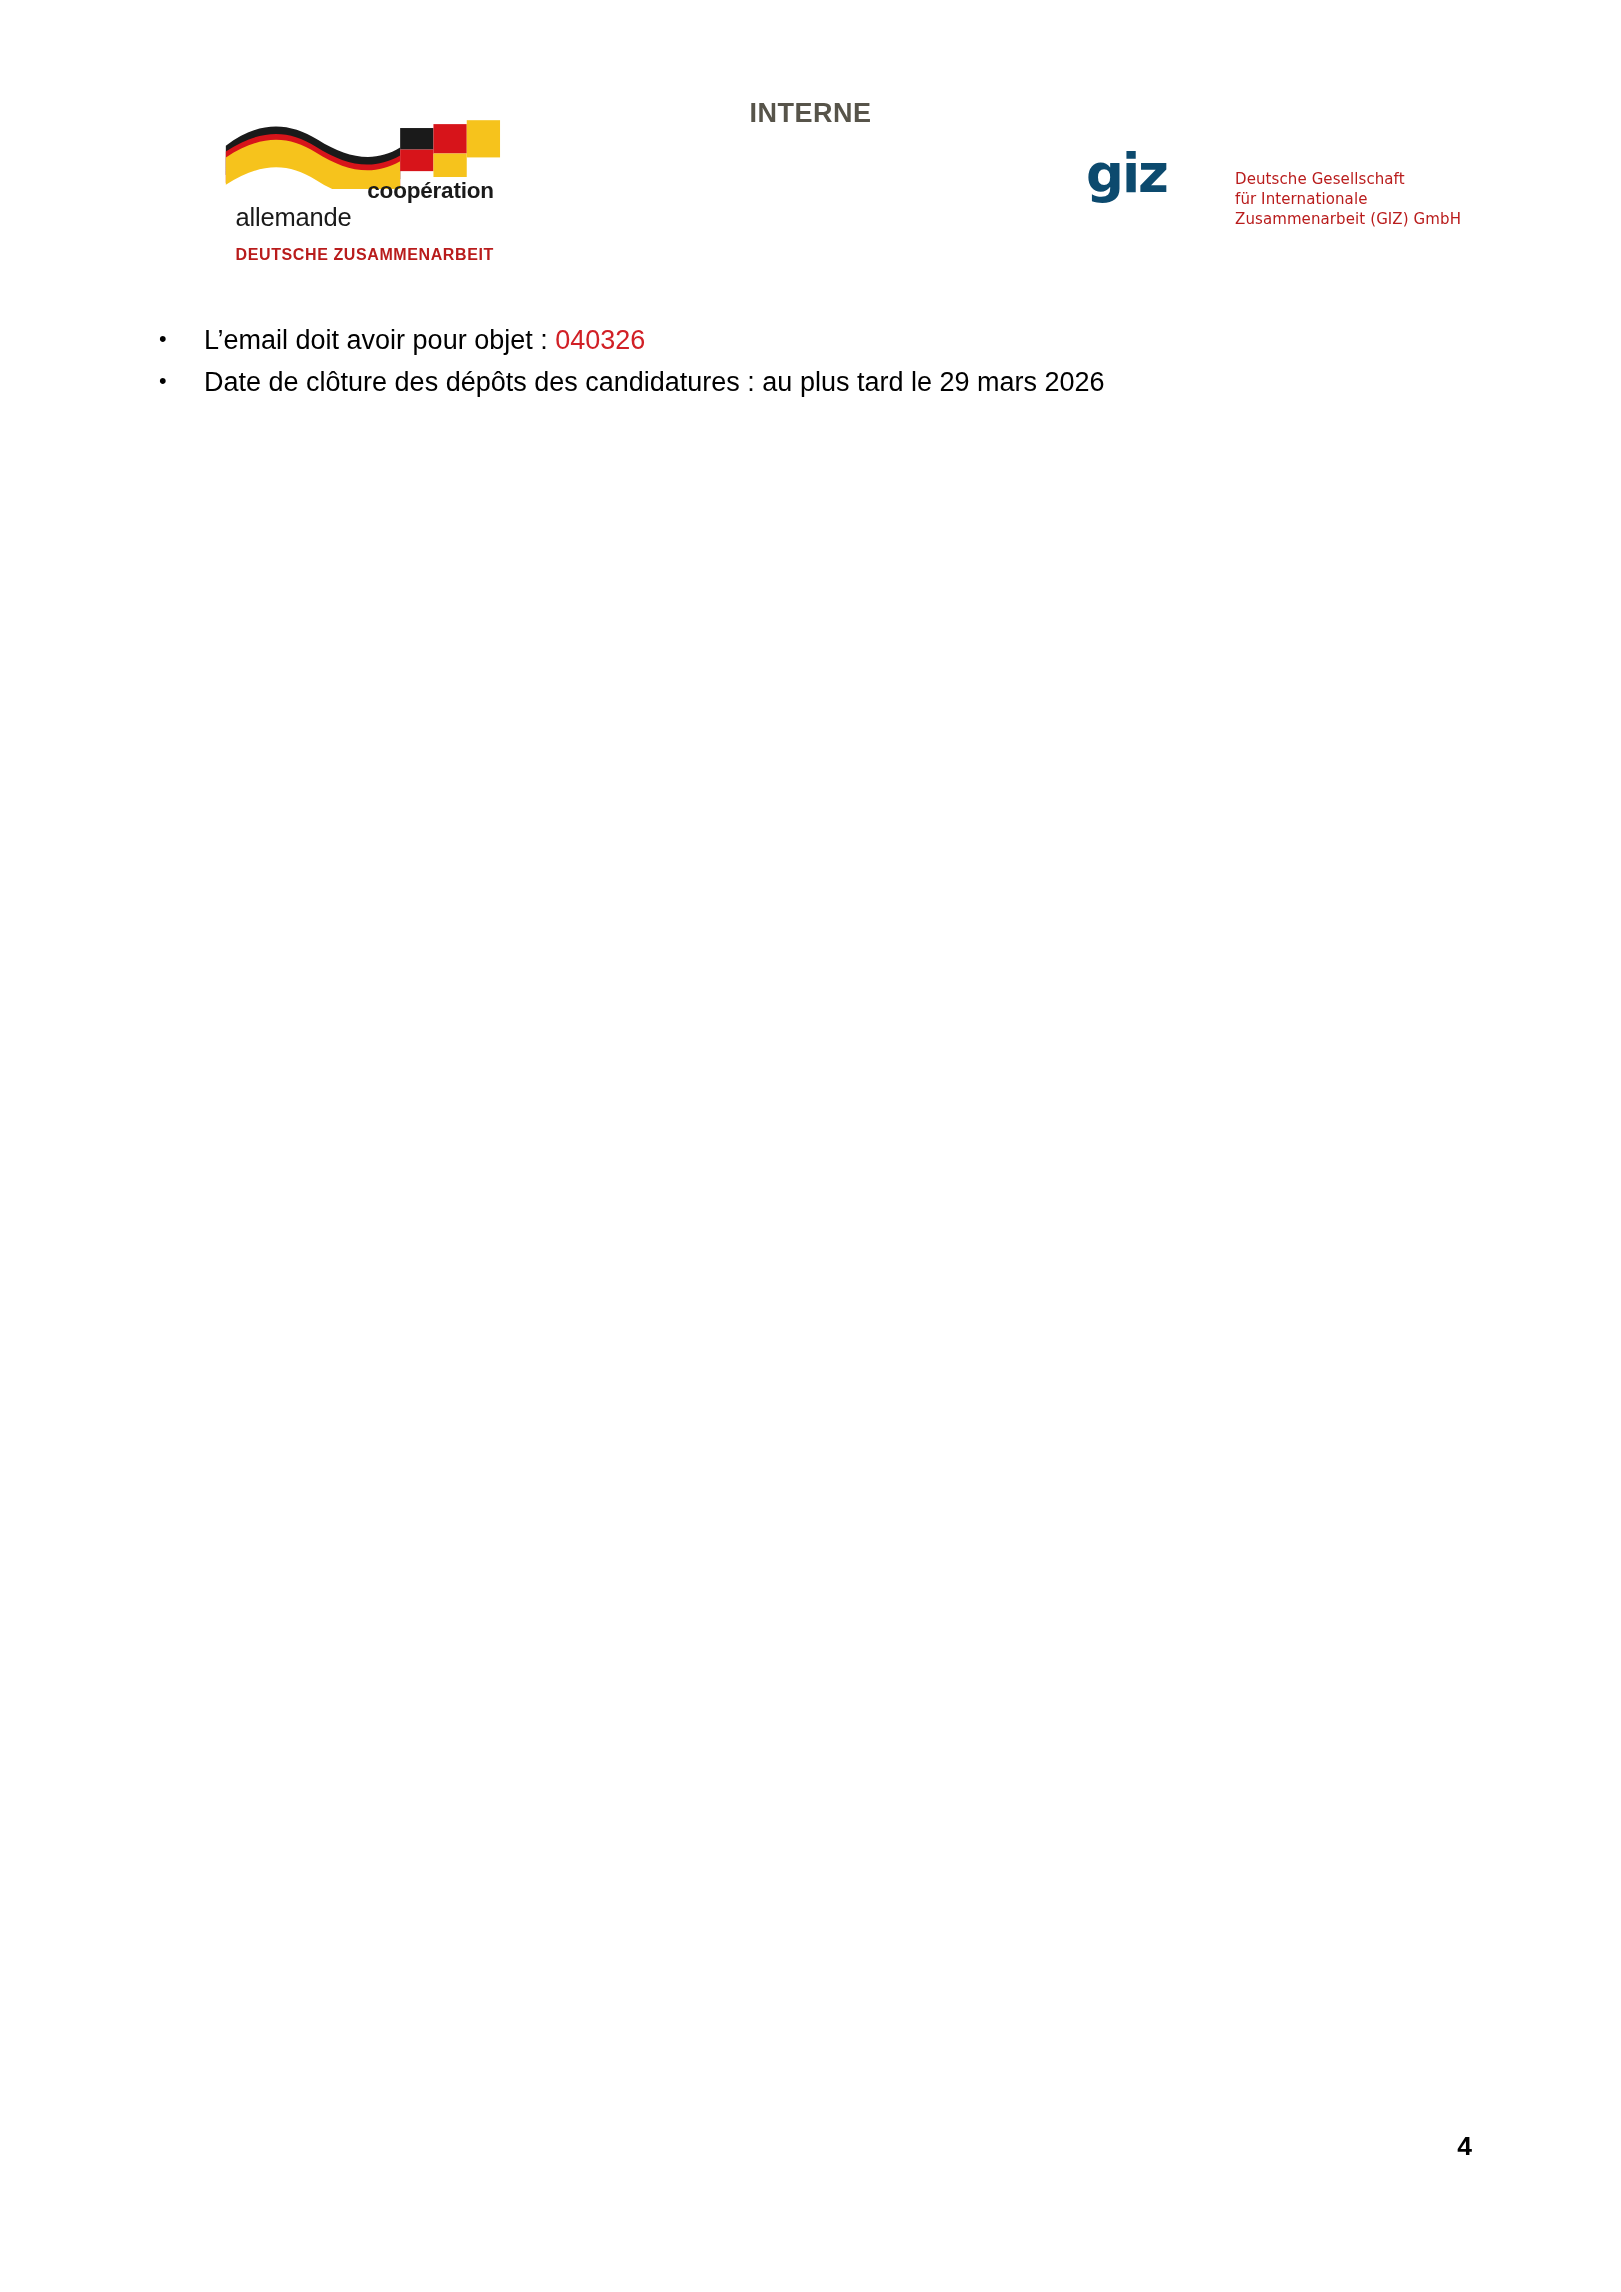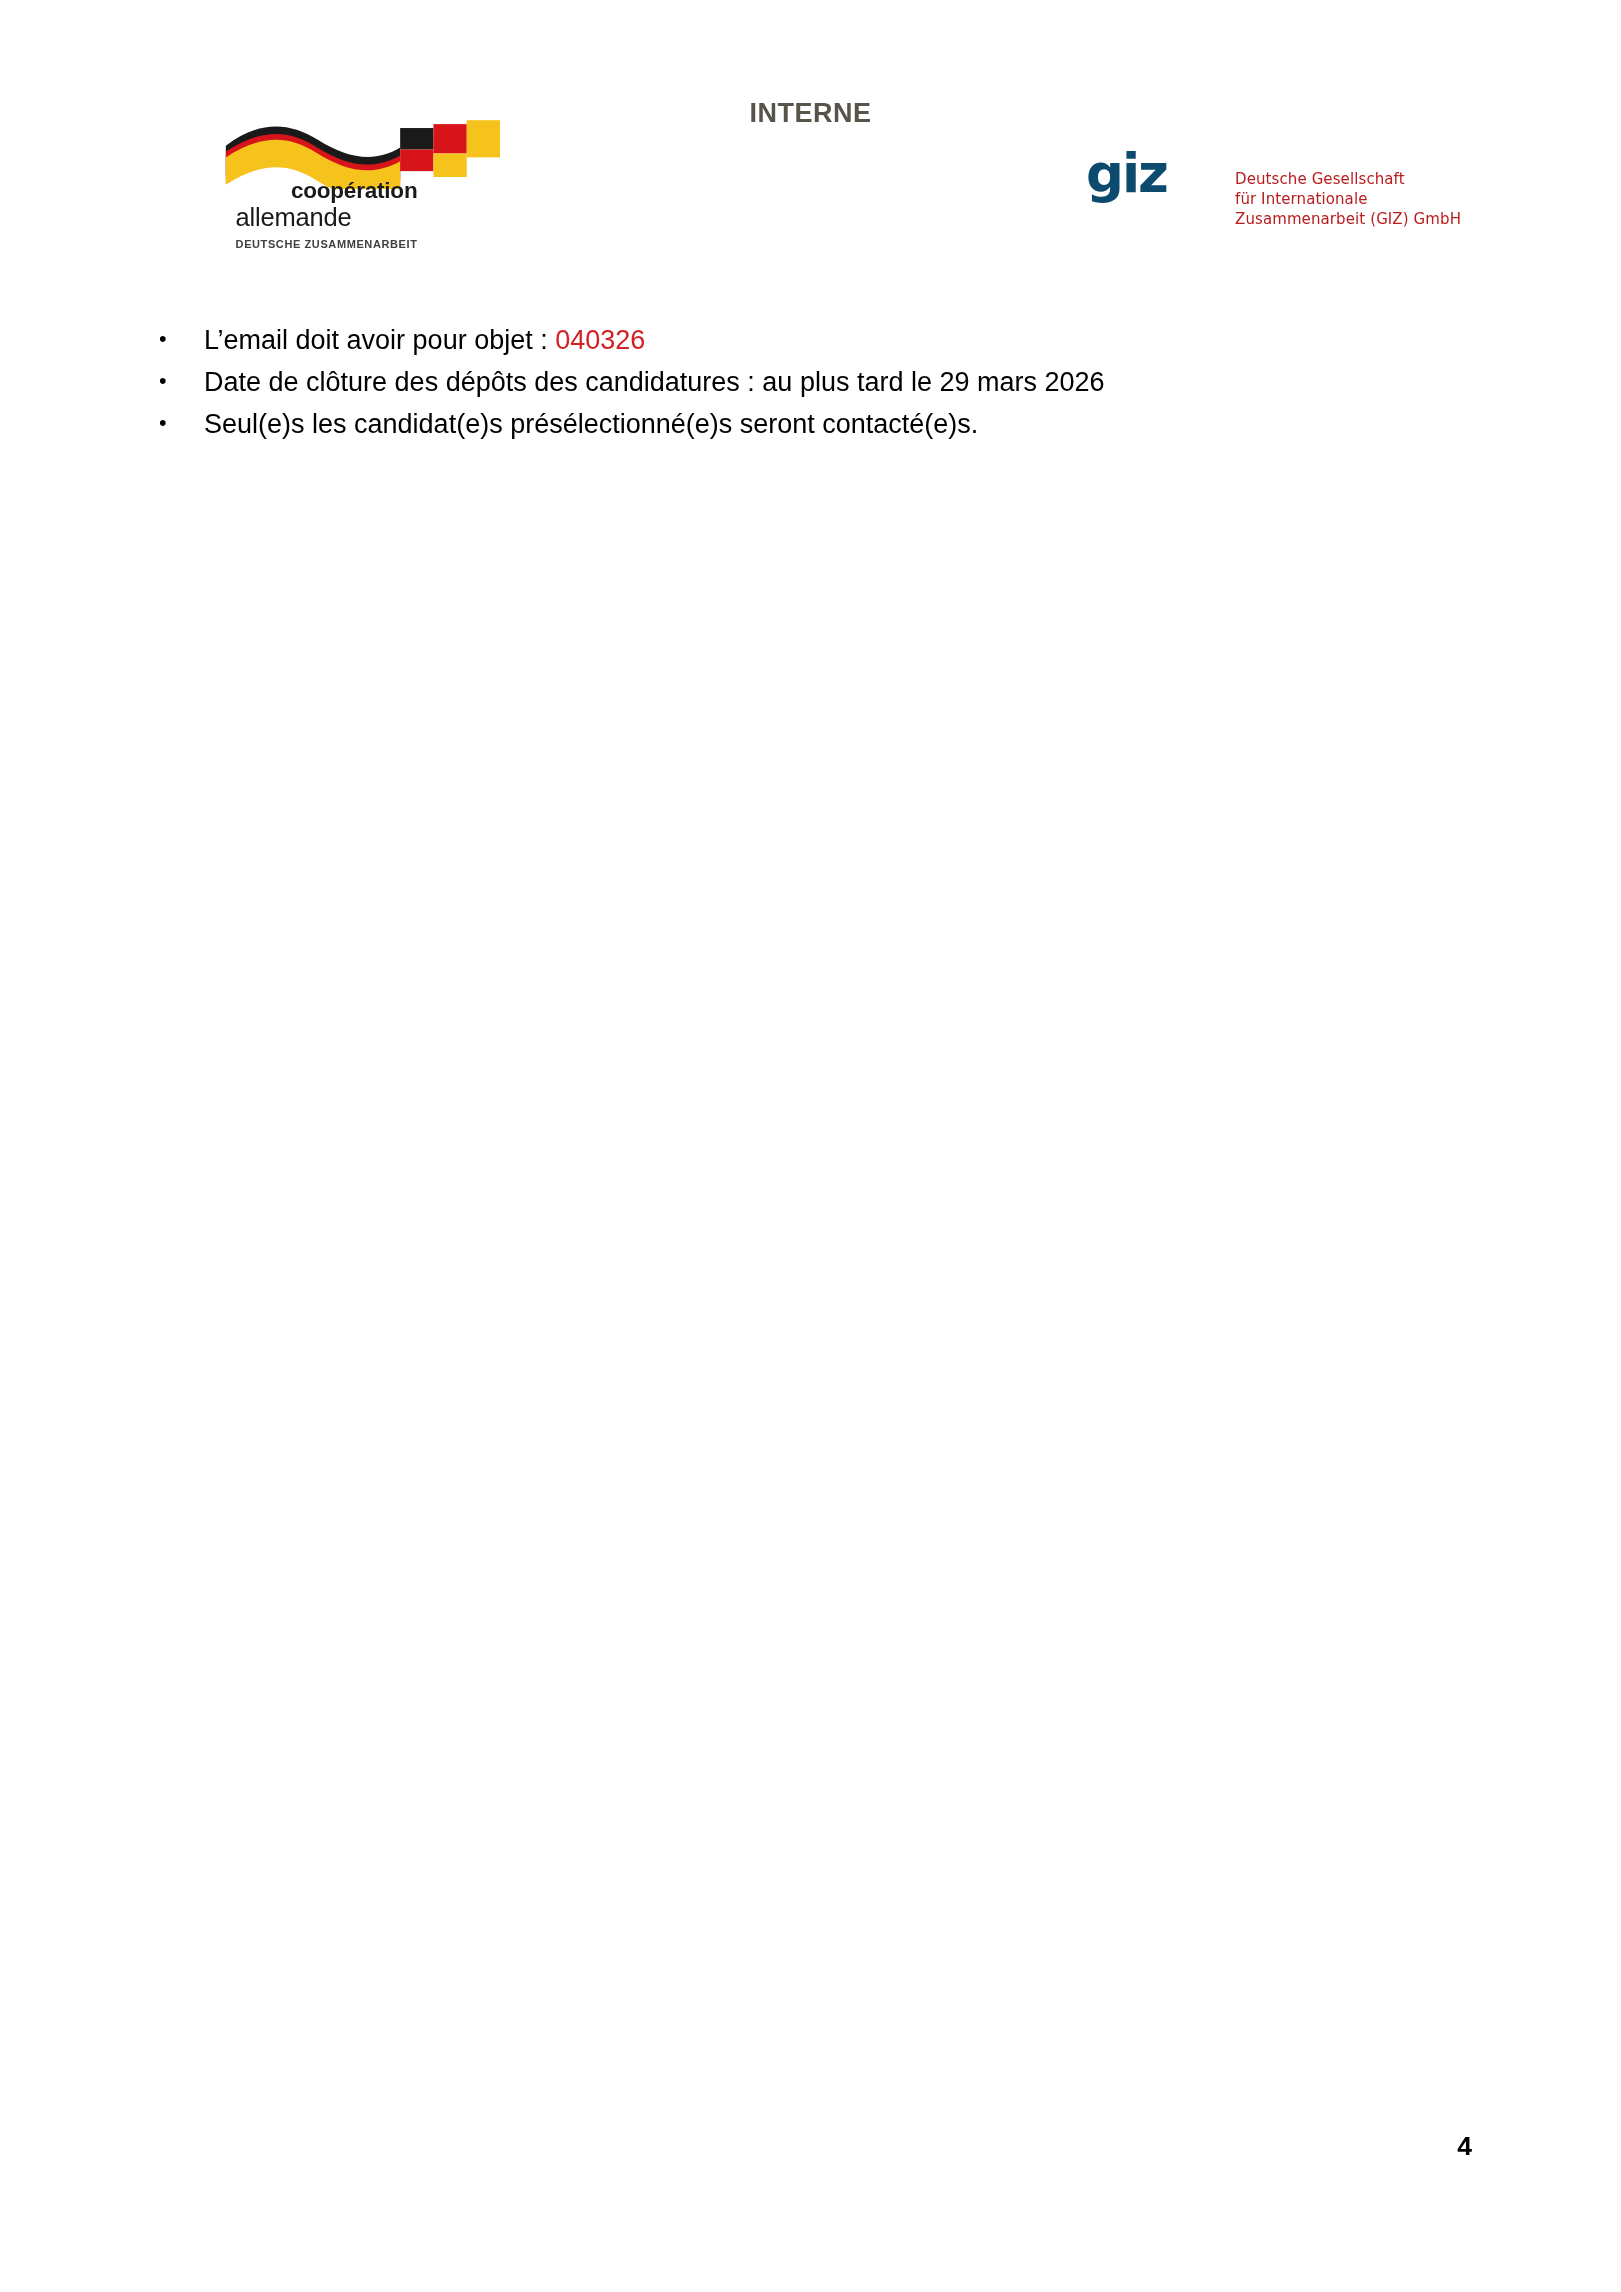--- a/index.html
+++ b/index.html
@@ -60,25 +60,25 @@
     letter-spacing: -0.2px;
     text-align: right;
   }
   .coop-line2 {
     font-size: 25.5px;
     color: #1a1a1a;
     letter-spacing: -0.2px;
     margin-top: 1px;
   }
   .coop-line3 {
-    font-size: 11px;
-    font-weight: bold;
-    color: #404040;
+    font-size: 16px;
+    font-weight: bold;
+    color: #b91c1c;
     letter-spacing: 0.6px;
-    margin-top: 9px;
+    margin-top: 17px;
   }
 
   
   .giz-logo {
     position: absolute;
     left: 1086px;
     top: 157px;
     width: 412px;
     height: 78px;
   }
@@ -182,22 +182,19 @@
   </div>
 
   <div class="content">
     <ul class="bullets">
       <li>
         <span>L’email doit avoir pour objet : </span><span class="accent">040326</span>
       </li>
       <li>
         <span>Date de clôture des dépôts des candidatures : au plus tard le 29 mars 2026</span>
       </li>
-      <li>
-        <span>Seul(e)s les candidat(e)s présélectionné(e)s seront contacté(e)s.</span>
-      </li>
     </ul>
   </div>
 
   <div class="page-number">4</div>
 
 </div>
 
 
 </body></html>

